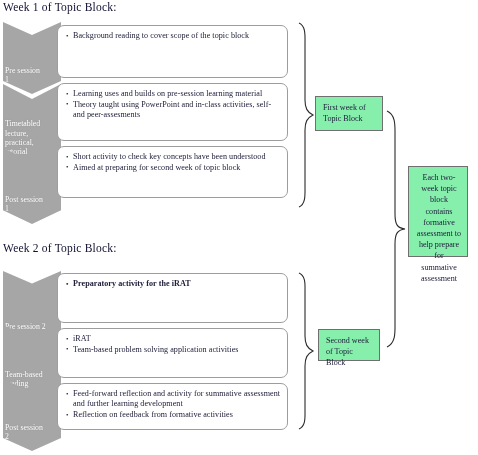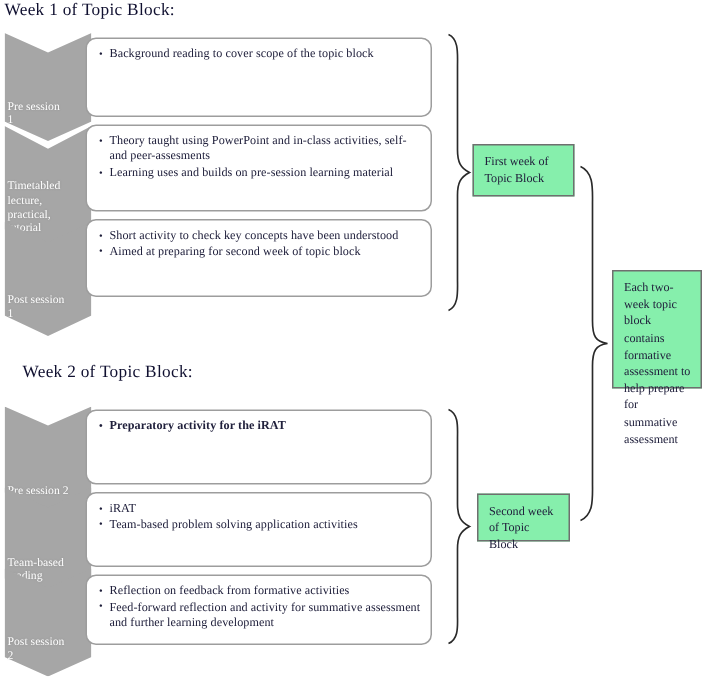--- a/index.html
+++ b/index.html
@@ -18,21 +18,21 @@
   .section-heading {
     position: absolute;
     font-family: "Liberation Serif", "DejaVu Serif", serif;
     font-weight: normal;
     font-size: 11.5px;
     color: #101030;
     letter-spacing: 0.2px;
     white-space: nowrap;
   }
   #heading-week1 { left: 3px; top: 1px; }
-  #heading-week2 { left: 15px; top: 242px; text-align: right; }
+  #heading-week2 { left: 3px; top: 242px; text-align: right; }
 
   .chevron-col {
     position: absolute;
     left: 3px;
     width: 58px;
   }
   .chevron {
     position: absolute;
     left: 0;
     width: 58px;
@@ -142,22 +142,22 @@
 </div>
 
 <div class="textbox" style="left:57px; top:25px; width:231px; height:53px;">
   <ul>
     <li>Background reading to cover scope of the topic block</li>
   </ul>
 </div>
 
 <div class="textbox" style="left:57px; top:83px; width:231px; height:58px;">
   <ul>
+    <li>Learning uses and builds on pre-session learning material</li>
     <li>Theory taught using PowerPoint and in-class activities, self- and peer-assesments</li>
-    <li>Learning uses and builds on pre-session learning material</li>
   </ul>
 </div>
 
 <div class="textbox" style="left:57px; top:146px; width:231px; height:52px;">
   <ul>
     <li>Short activity to check key concepts have been understood</li>
     <li>Aimed at preparing for second week of topic block</li>
   </ul>
 </div>
 
@@ -203,32 +203,32 @@
 
 <div class="textbox" style="left:57px; top:328px; width:231px; height:50px;">
   <ul>
     <li>iRAT</li>
     <li>Team-based problem solving application activities</li>
   </ul>
 </div>
 
 <div class="textbox" style="left:57px; top:383px; width:231px; height:47px;">
   <ul>
+    <li>Feed-forward reflection and activity for summative assessment and further learning development</li>
     <li>Reflection on feedback from formative activities</li>
-    <li>Feed-forward reflection and activity for summative assessment and further learning development</li>
   </ul>
 </div>
 
 <div class="brace" style="left:296px; top:272px;">
   <svg width="20" height="158" viewBox="0 0 20 158">
     <path d="M3,1 C10,4 9,13 9,20 L9,64 C9,72 11,76 17,79 C11,82 9,86 9,94 L9,138 C9,145 10,154 3,157" fill="none" stroke="#2a2a2a" stroke-width="1.1"></path>
   </svg>
 </div>
 
 <div class="plainbox" style="left:318px; top:329px; width:62px; height:32px;">Second week of Topic Block</div>
 
 <div class="brace" style="left:385px; top:110px;">
   <svg width="24" height="238" viewBox="0 0 24 238">
     <path d="M2,1 C11,5 10,16 10,26 L10,104 C10,114 12,118 20,119 C12,120 10,124 10,134 L10,212 C10,222 11,233 2,237" fill="none" stroke="#2a2a2a" stroke-width="1.1"></path>
   </svg>
 </div>
 
-<div class="plainbox" style="left:408px; top:180px; width:60px; height:79px;">Each two-week topic block contains formative assessment to help prepare for summative assessment</div>
+<div class="plainbox" style="left:408px; top:166px; width:60px; height:91px;text-align:center;">Each two-week topic block contains formative assessment to help prepare for summative assessment</div>
 
 </body></html>

